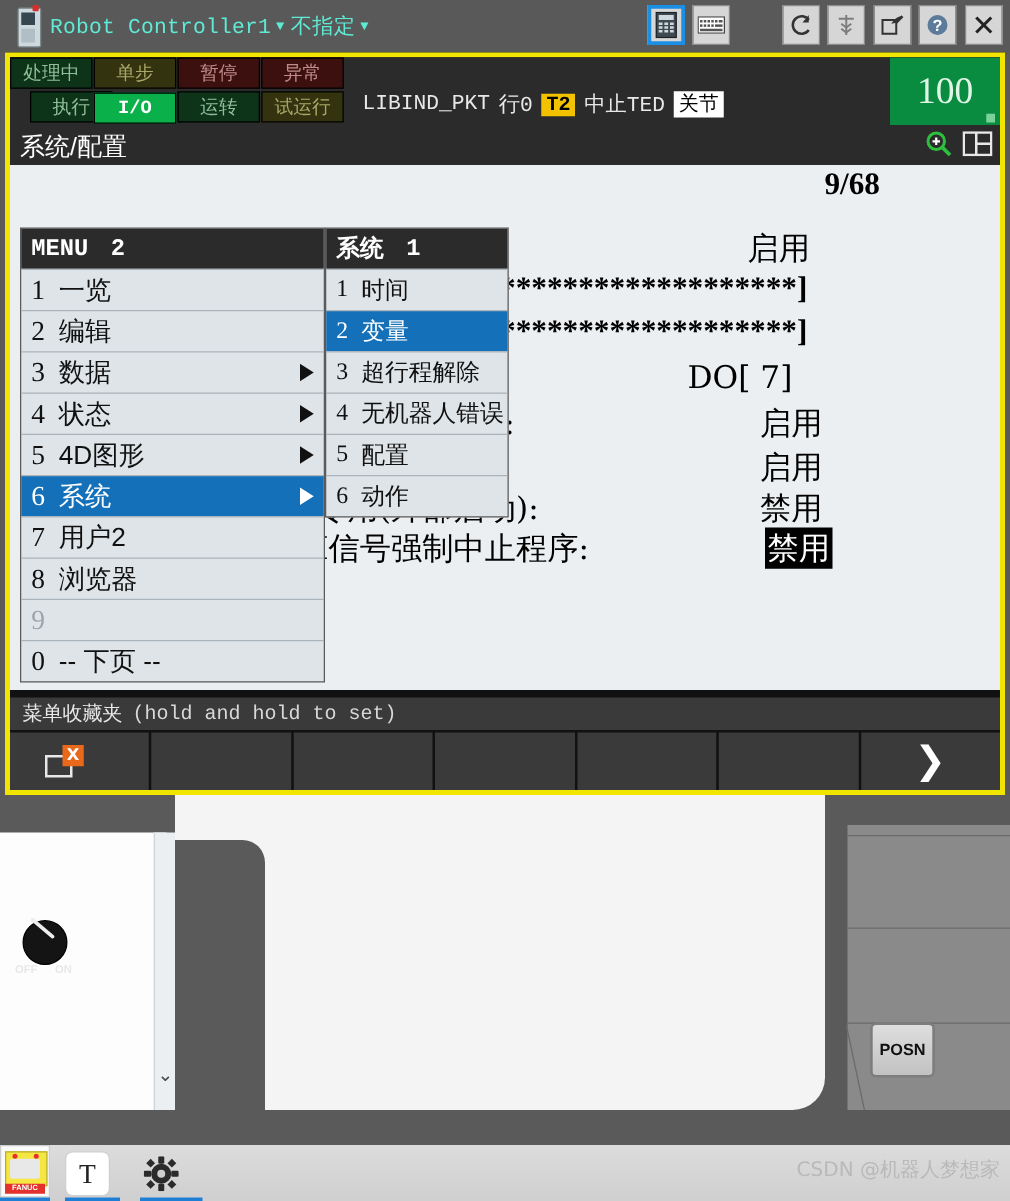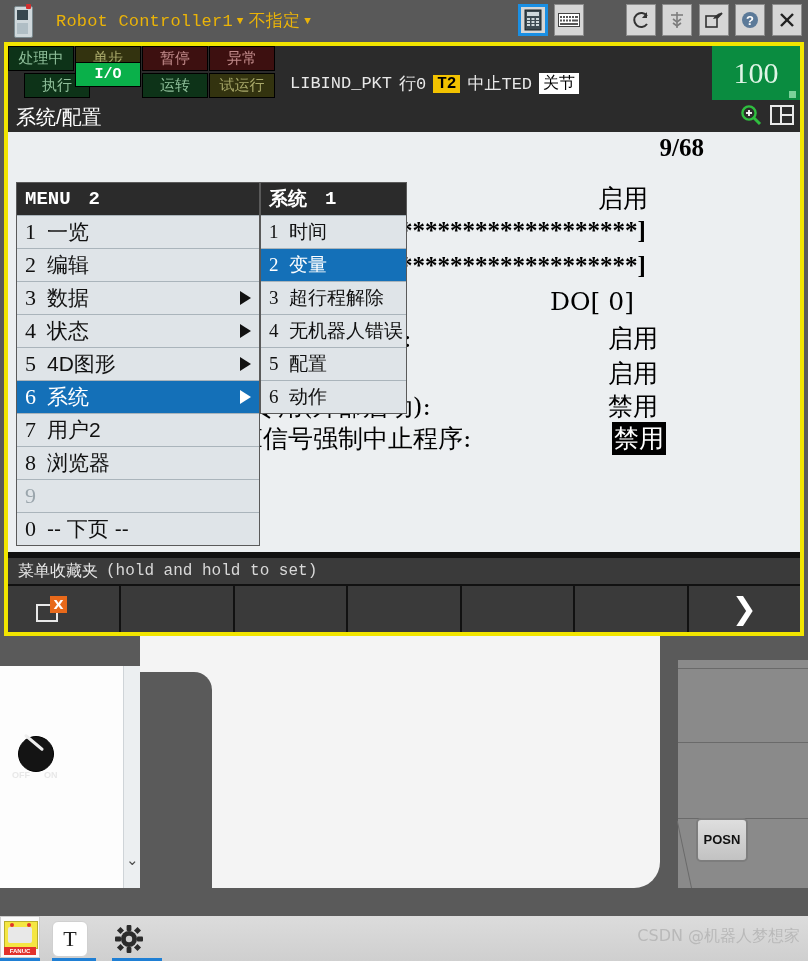--- a/index.html
+++ b/index.html
@@ -11,21 +11,21 @@
   }
   .app{position:relative;width:808px;height:961px;}
 
   
   .titlebar{position:absolute;left:0;top:0;width:808px;height:42px;background:#595959;}
   .tb-icon-pendant{position:absolute;left:10px;top:4px;width:26px;height:34px;}
   .pend-body{position:absolute;left:4px;top:2px;width:17px;height:30px;background:#cfd8dc;border:1px solid #7b8a8f;border-radius:2px;}
   .pend-screen{position:absolute;left:7px;top:6px;width:11px;height:10px;background:#37474f;}
   .pend-red{position:absolute;left:16px;top:0px;width:5px;height:5px;background:#d32f2f;border-radius:1px;}
   .pend-grip{position:absolute;left:7px;top:19px;width:11px;height:11px;background:#b0bec5;}
-  .tb-title{position:absolute;left:56px;top:9px;font-family:"Liberation Mono",monospace;font-size:17px;color:#eab308;letter-spacing:.2px;white-space:nowrap;}
+  .tb-title{position:absolute;left:40px;top:9px;font-family:"Liberation Mono",monospace;font-size:17px;color:#5eead4;letter-spacing:.2px;white-space:nowrap;}
   .tb-caret{display:inline-block;font-size:11px;vertical-align:2px;margin:0 5px 0 4px;}
   .tb-sub{font-family:"Liberation Sans",sans-serif;font-size:17px;}
   .tbbtn{width:30px;height:32px;background:#d6d6d6;border:1px solid #8d8d8d;display:inline-block;position:relative;vertical-align:top;margin-right:2px;box-sizing:border-box;}
   .tbbtn.sel{background:#d6d6d6;border:3px solid #1a8fe3;}
   .tb-group1{position:absolute;left:518px;top:4px;}
   .tb-group2{position:absolute;left:626px;top:4px;}
   .tbbtn svg{position:absolute;left:50%;top:50%;transform:translate(-50%,-50%);}
 
   
   .screen{position:absolute;left:4px;top:42px;width:800px;height:594px;border:4px solid #f2e500;box-sizing:border-box;background:#111;}
@@ -243,21 +243,21 @@
   <div class="screen">
    <div class="screen-inner">
 
     <div class="statusbar">
       <div class="st-grid">
         <div class="st-cell c-green" style="left:0;top:0">处理中</div>
         <div class="st-cell c-olive" style="left:67px;top:0">单步</div>
         <div class="st-cell c-red" style="left:134px;top:0">暂停</div>
         <div class="st-cell c-red" style="left:201px;top:0">异常</div>
         <div class="st-cell c-green" style="left:16px;top:27px">执行</div>
-        <div class="st-cell c-active mono" style="left:67px;top:16px">I/O</div>
+        <div class="st-cell c-active mono" style="left:67px;top:28px">I/O</div>
         <div class="st-cell c-green" style="left:134px;top:27px">运转</div>
         <div class="st-cell c-olive" style="left:201px;top:27px">试运行</div>
       </div>
 
       <div class="prog">
         <div class="prog-line">
           <span>LIBIND_PKT</span>
           <span>行0</span>
           <span class="badge-t2">T2</span>
           <span>中止TED</span>
@@ -303,21 +303,21 @@
             </div>
             <div class="prow" style="top: 85px;">
               <div class="plabel mono" style="left: 240px;">执行的程序:</div>
               <div class="pval mono" style="left: 392px;">*******************]</div>
             </div>
             <div class="prow" style="top: 120px;">
               <div class="plabel mono" style="left: 240px;">执行的程序:</div>
               <div class="pval mono" style="left: 392px;">*******************]</div>
             </div>
             <div class="prow" style="top: 155px;">
-              <div class="plabel mono" style="left: 542px;">DO[      0]</div>
+              <div class="plabel mono" style="left: 542px;">DO[      7]</div>
             </div>
             <div class="prow" style="top: 190px;">
               <div class="plabel" style="left: 245px;">的调用(PNS):</div>
               <div class="pval" style="left: 600px;">启用</div>
             </div>
             <div class="prow" style="top: 225px;">
               <div class="plabel" style="left: 245px;">部信号:</div>
               <div class="pval" style="left: 600px;">启用</div>
             </div>
             <div class="prow" style="top: 258px;">

